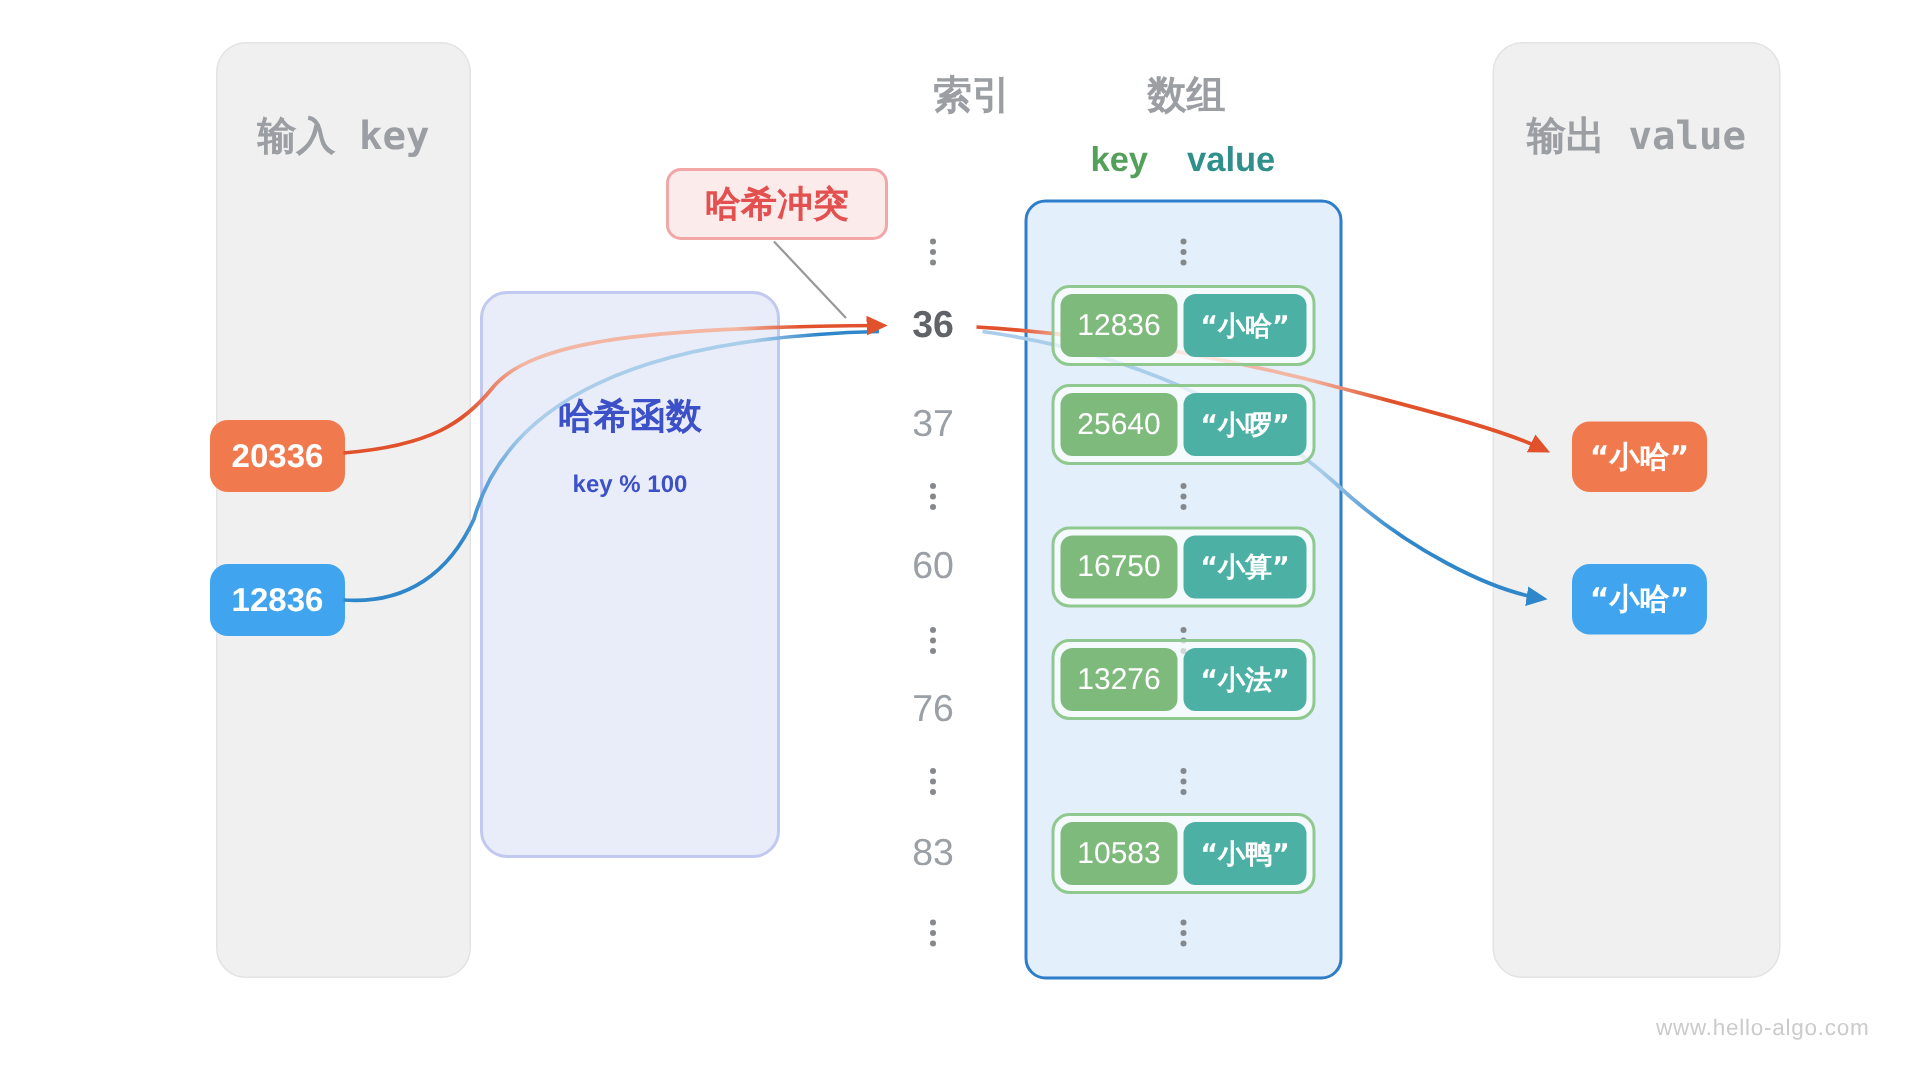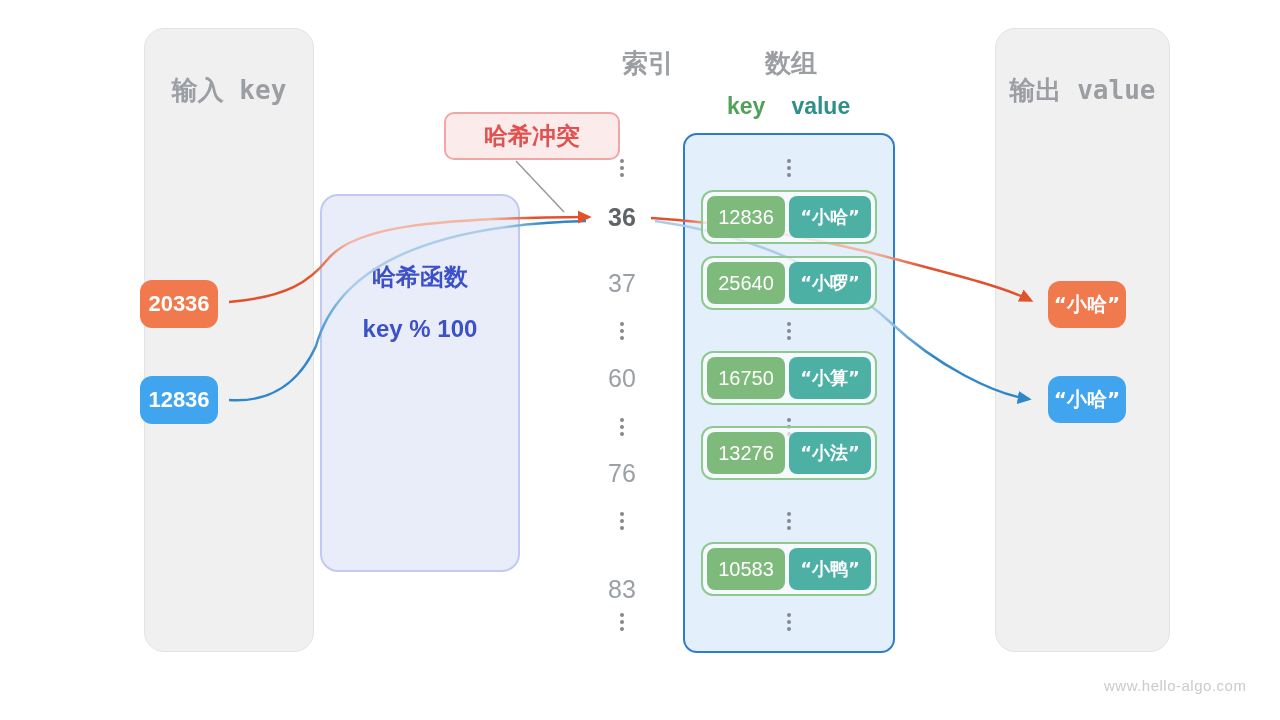--- a/index.html
+++ b/index.html
@@ -9,50 +9,50 @@
   }
   .mono{font-family:Liberation Sans, sans-serif;}
 
   
   .side-panel{
     position:absolute;top:28px;height:624px;border-radius:20px;
     background:var(--c-panel-bg,#f0f0f1);border:1px solid var(--c-panel-border,#e3e3e5);
     box-sizing:border-box;z-index:1;
   }
   .panel-left{left:100px;width:170px;margin-left:44px;}
-  .panel-right{left:995px;width:175px;}
+  .panel-right{left:995px;width:192px;}
   .panel-title{
     position:absolute;top:44px;left:0;width:100%;text-align:center;
     font-weight:bold;font-size:26px;color:var(--c-header-gray,#9b9ea3);
     font-family:"DejaVu Sans Mono","DejaVu Sans","Liberation Sans",sans-serif;
   }
 
   
   .io-box{
-    position:absolute;width:78px;height:48px;border-radius:12px;color:#fff;
+    position:absolute;width:90px;height:48px;border-radius:12px;color:#fff;
     display:flex;align-items:center;justify-content:center;font-weight:bold;z-index:2;
   }
   .io-key{font-size:22px;}
   .io-val{font-size:20px;height:47px;}
   .bg-orange{background:var(--c-orange,#f0794e);}
   .bg-blue{background:var(--c-blue,#41a4ee);}
 
   
   .hash-box{
     position:absolute;left:320px;top:194px;width:200px;height:378px;box-sizing:border-box;
     background:var(--c-hash-bg,#e9ecf9);border:2px solid var(--c-hash-border,#c2c9f0);
     border-radius:18px;display:flex;flex-direction:column;align-items:center;
     padding-top:65px;gap:22px;z-index:1;
   }
   .hash-title{font-size:24px;font-weight:600;color:var(--c-hash-text,#3c50c8);}
-  .hash-formula{font-size:24px;font-weight:600;color:var(--c-hash-text,#3c50c8);}
+  .hash-formula{font-size:16px;font-weight:600;color:var(--c-hash-text,#3c50c8);}
 
   
   .collision-label{
-    position:absolute;left:444px;top:112px;width:176px;height:48px;box-sizing:border-box;
+    position:absolute;left:444px;top:112px;width:148px;height:48px;box-sizing:border-box;
     background:var(--c-collision-bg,#fcebeb);border:2px solid var(--c-collision-border,#f3a6a6);
     border-radius:10px;display:flex;align-items:center;justify-content:center;
     font-size:24px;font-weight:bold;color:var(--c-collision-text,#e25150);z-index:3;
   }
 
   
   .col-header{
     position:absolute;top:46px;font-size:26px;font-weight:bold;
     color:var(--c-header-gray,#9b9ea3);text-align:center;z-index:1;
   }
@@ -153,21 +153,21 @@
       <i></i>
       <i></i>
       <i></i>
     </div>
   <div class="idx mono" style="top:473px;">76</div>
   <div class="idx dots" style="top:521px;">
       <i></i>
       <i></i>
       <i></i>
     </div>
-  <div class="idx mono" style="top:569px;margin-top:20px;">83</div>
+  <div class="idx mono" style="top:569px;">83</div>
   <div class="idx dots" style="top:622px;">
       <i></i>
       <i></i>
       <i></i>
     </div>
 
   <div class="array-box"></div>
 
   <svg id="arrows-under" class="overlay" width="1280" height="720" viewBox="0 0 1280 720">
     <defs>

